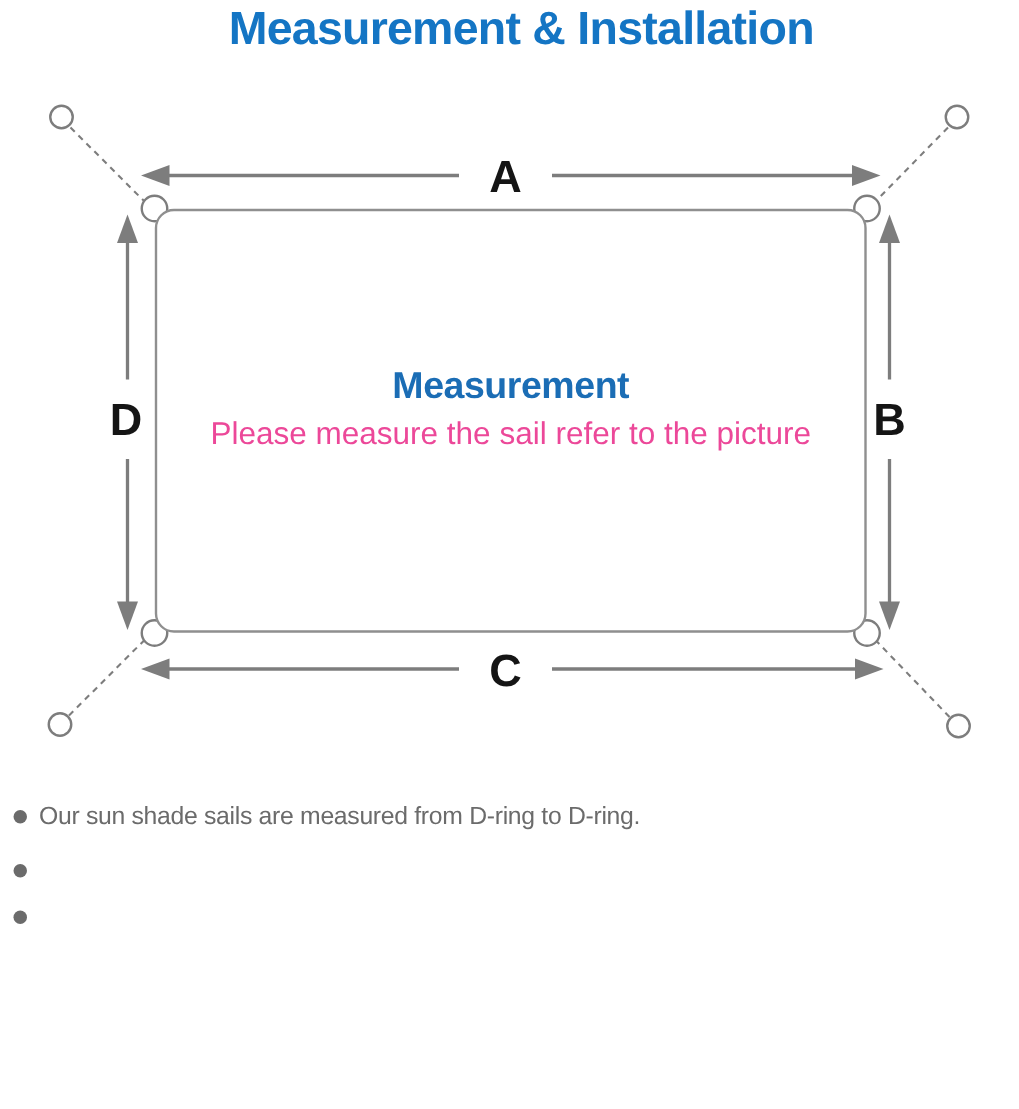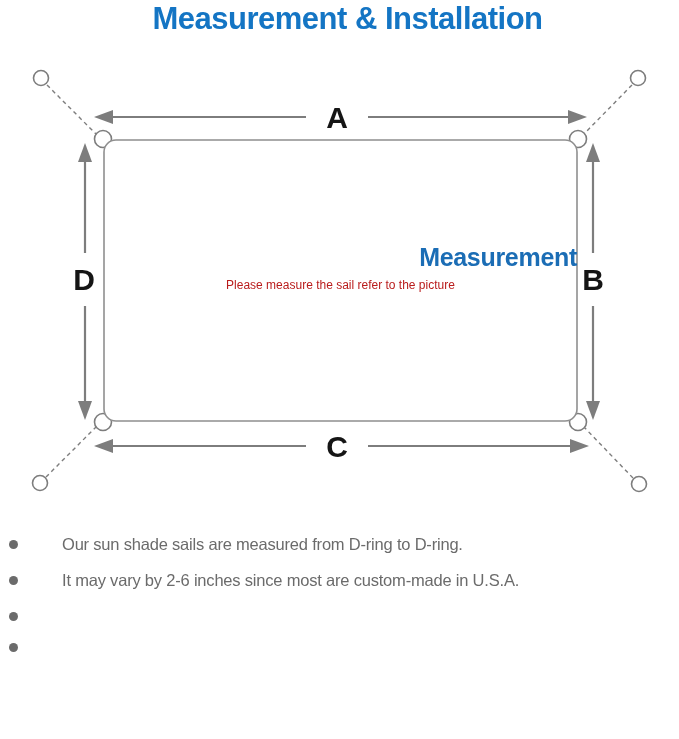--- a/index.html
+++ b/index.html
@@ -18,33 +18,33 @@
   svg text.dim-label {
     font-family:"Liberation Sans", sans-serif;
     font-weight:bold; font-size:30px; fill:#151515;
   }
 
   .center-text {
     position:absolute; top:243px; left:104px; width:473px;
     text-align:center; pointer-events:none;
   }
   .center-text .ct-title {
-    font-size:25px; font-weight:bold; color:#1b6db5; letter-spacing:-0.3px;text-align:right;
+    font-size:25px; font-weight:bold; color:#1b6db5; letter-spacing:-0.3px;
   }
   .center-text .ct-sub {
-    margin-top:6px; font-size:12px; color:#b91c1c;
+    margin-top:6px; font-size:21px; color:#ec4899;
   }
 
   .bullet-list {
     position:absolute; top:534px; left:9px; width:664px;
     list-style:none;
   }
   .bullet-list li {
     display:flex; align-items:flex-start; margin-bottom:16px;
-    color:#6b6b6b; font-size:16.5px; line-height:20px; letter-spacing:-0.2px;gap:36px;
+    color:#6b6b6b; font-size:16.5px; line-height:20px; letter-spacing:-0.2px;
   }
   .bullet-dot {
     flex:0 0 auto; width:9px; height:9px; border-radius:50%;
     background:#6b6b6b; margin:6px 8px 0 0;
   }
   .bullet-text { white-space:pre-line; }
 </style>
 </head>
 <body>
 
@@ -110,23 +110,19 @@
     <div class="ct-sub">Please measure the sail refer to the picture</div>
   </div>
 
   <ul class="bullet-list">
     <li>
       <span class="bullet-dot"></span>
       <span class="bullet-text">Our sun shade sails are measured from D-ring to D-ring.</span>
     </li>
     <li>
       <span class="bullet-dot"></span>
-      <span class="bullet-text">It may vary by 2-6 inches since most are custom-made in U.S.A.</span>
-    </li>
-    <li>
-      <span class="bullet-dot"></span>
     </li>
     <li>
       <span class="bullet-dot"></span>
     </li>
   </ul>
 
 </div>
 
 </body></html>

